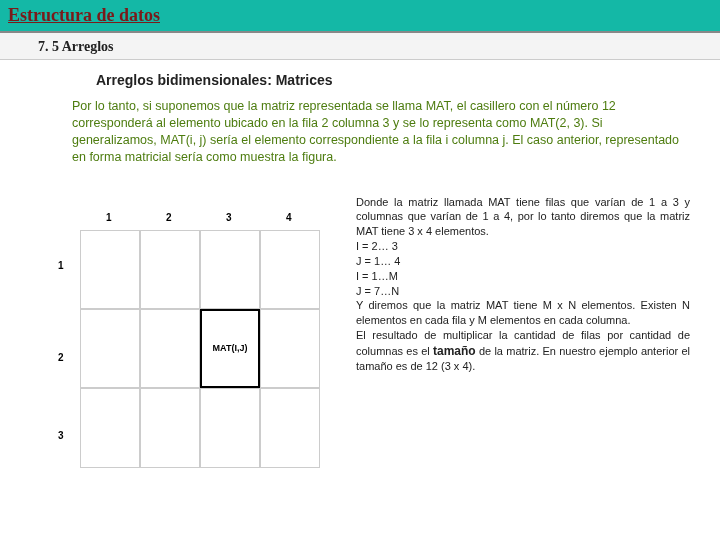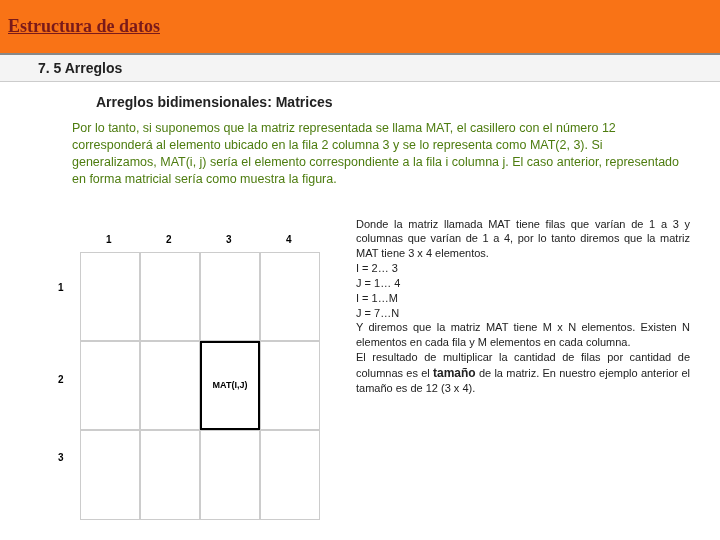--- a/index.html
+++ b/index.html
@@ -4,38 +4,38 @@
 <style>
   * { margin: 0; padding: 0; box-sizing: border-box; }
   body {
     width: 720px;
     height: 540px;
     background: #fff;
     font-family: Verdana, Geneva, sans-serif;
     overflow: hidden;
   }
   .title-bar {
-    background: #f97316;
+    background: #14b8a6;
     border-bottom: 2px solid #888;
-    padding: 16px 8px;
+    padding: 5px 8px;
   }
   .title-text {
     font-family: Georgia, 'Times New Roman', serif;
     font-size: 18px;
     font-weight: bold;
     color: #7a1a1a;
     text-decoration: underline;
   }
   .subtitle-bar {
     background: #f4f4f4;
     padding: 4px 8px 4px 38px;
     border-bottom: 1px solid #ccc;
   }
   .subtitle-text {
-    font-family: Liberation Sans, sans-serif;
+    font-family: Liberation Serif, serif;
     font-size: 14px;
     font-weight: bold;
     color: #222;
   }
   .section-heading {
     font-family: Verdana, sans-serif;
     font-size: 14px;
     font-weight: bold;
     color: #222;
     padding: 12px 0 10px 96px;
@@ -75,21 +75,21 @@
     font-size: 10px;
     font-weight: bold;
     color: #000;
     left: 18px;
   }
   .grid {
     position: absolute;
     left: 40px;
     top: 18px;
     width: 240px;
-    height: 268px;
+    height: 238px;
     display: grid;
     grid-template-columns: repeat(4, 1fr);
     grid-template-rows: repeat(3, 1fr);
   }
   .cell { border: 1px solid #ccc; }
   .cell-hi {
     border: 2px solid #000 !important;
     display: flex;
     align-items: center;
     justify-content: center;

